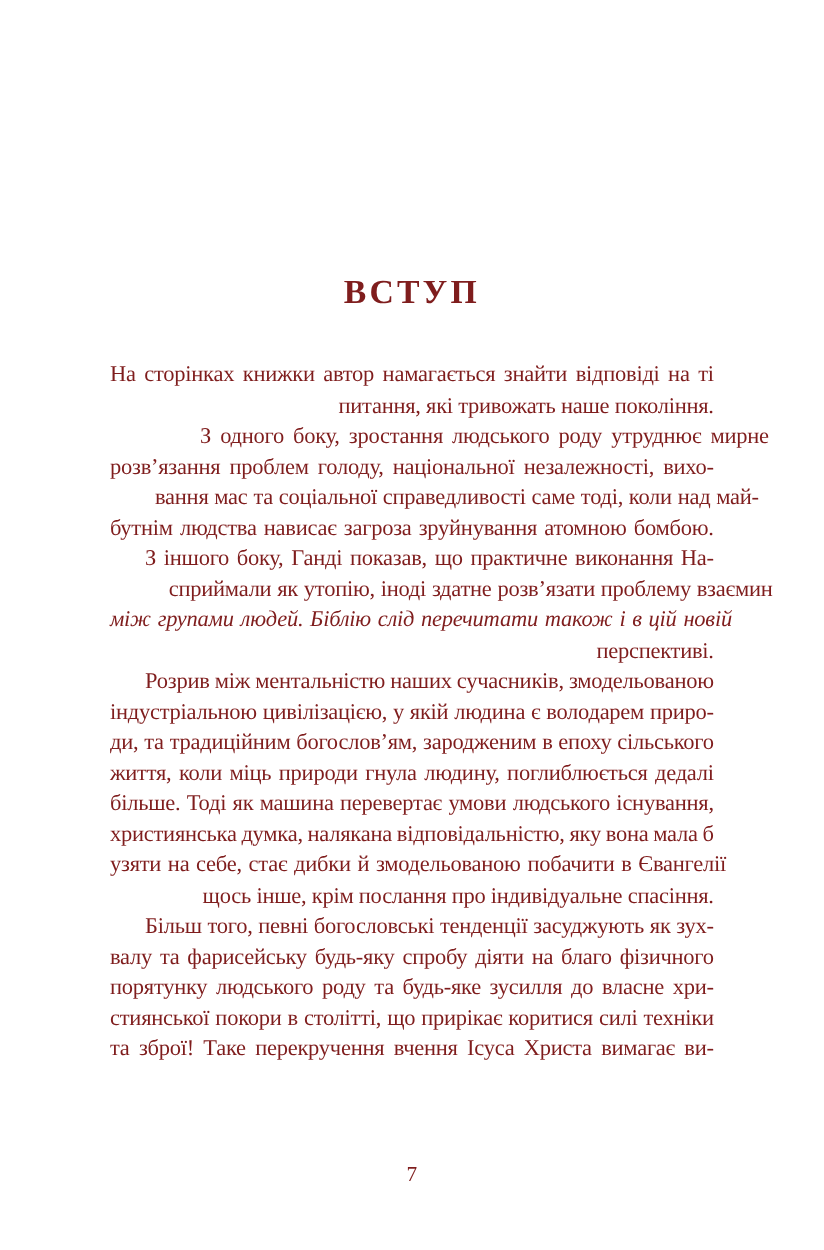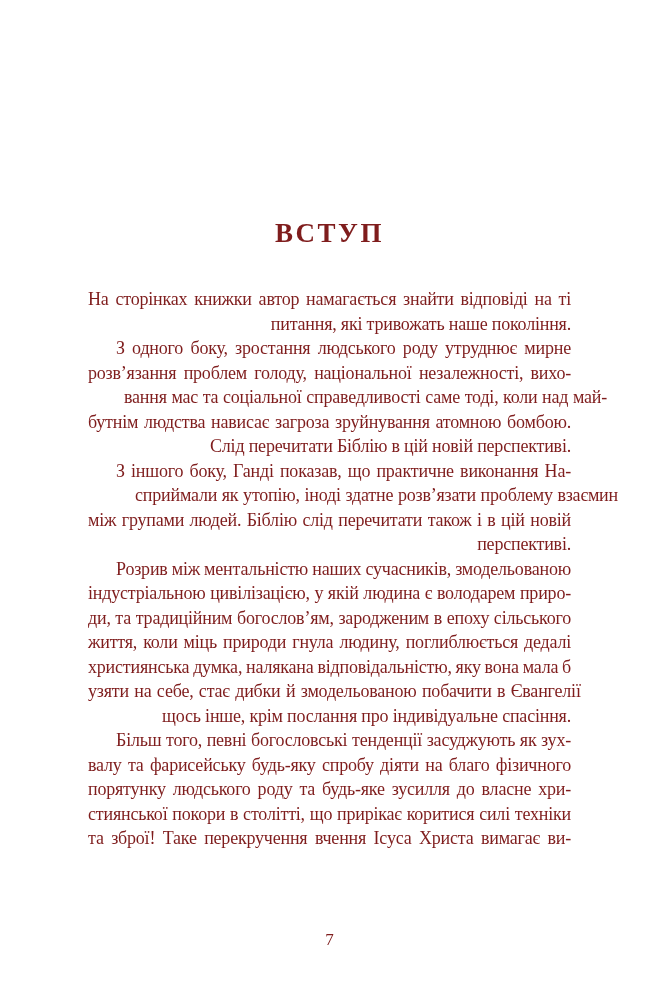--- a/index.html
+++ b/index.html
@@ -67,37 +67,37 @@
 
 <div class="page">
   <h1 class="title">ВСТУП</h1>
 
   <main class="body">
       <div class="para">
         <div class="line"><span style="word-spacing: 2.52px;">На сторінках книжки автор намагається знайти відповіді на ті</span></div>
         <div class="line"><span>питання, які тривожать наше покоління.</span></div>
       </div>
       <div class="para">
-        <div class="line indent"><span style="word-spacing: 2.99px;">З одного боку, зростання людського роду утруднює мирне</span></div>
+        <div class="line indent"><span style="word-spacing: 2.99px; margin-left: 44px;">З одного боку, зростання людського роду утруднює мирне</span></div>
         <div class="line"><span style="word-spacing: 3px;">розв’язання проблем голоду, національної незалежності, вихо-</span></div>
         <div class="line"><span style="word-spacing: 0.33px; margin-left: 36px;">вання мас та соціальної справедливості саме тоді, коли над май-</span></div>
         <div class="line"><span style="word-spacing: 1.44px;">бутнім людства нависає загроза зруйнування атомною бомбою.</span></div>
-        <div class="line"><span>Слід перечитати Біблію в цій новій перспективі.</span></div>
       </div>
       <div class="para">
         <div class="line indent"><span style="word-spacing: 1.9px;">З іншого боку, Ганді показав, що практичне виконання На-</span></div>
         <div class="line"><span style="word-spacing: 0.37px; margin-left: 47px;">сприймали як утопію, іноді здатне розв’язати проблему взаємин</span></div>
-        <div class="line"><span style="word-spacing: 1.18px;">між групами людей. Біблію слід перечитати також і в цій новій</span></div>
+        <div class="line"><span style="word-spacing: 1.18px; font-style: italic;">між групами людей. Біблію слід перечитати також і в цій новій</span></div>
         <div class="line"><span>перспективі.</span></div>
       </div>
       <div class="para">
         <div class="line indent"><span style="word-spacing: -0.17px;">Розрив між ментальністю наших сучасників, змодельованою</span></div>
         <div class="line"><span style="word-spacing: 0.36px;">індустріальною цивілізацією, у якій людина є володарем приро-</span></div>
         <div class="line"><span style="word-spacing: 0.38px;">ди, та традиційним богослов’ям, зародженим в епоху сільського</span></div>
         <div class="line"><span style="word-spacing: 1.72px;">життя, коли міць природи гнула людину, поглиблюється дедалі</span></div>
+        <div class="line"><span style="word-spacing: 0.82px;">більше. Тоді як машина перевертає умови людського існування,</span></div>
         <div class="line"><span style="word-spacing: -0.46px;">християнська думка, налякана відповідальністю, яку вона мала б</span></div>
         <div class="line"><span style="word-spacing: 1.08px;">узяти на себе, стає дибки й змодельованою побачити в Євангелії</span></div>
         <div class="line"><span>щось інше, крім послання про індивідуальне спасіння.</span></div>
       </div>
       <div class="para">
         <div class="line indent"><span style="word-spacing: 0.28px;">Більш того, певні богословські тенденції засуджують як зух-</span></div>
         <div class="line"><span style="word-spacing: 1.99px;">валу та фарисейську будь-яку спробу діяти на благо фізичного</span></div>
         <div class="line"><span style="word-spacing: 2.66px;">порятунку людського роду та будь-яке зусилля до власне хри-</span></div>
         <div class="line"><span style="word-spacing: 0.52px;">стиянської покори в столітті, що прирікає коритися силі техніки</span></div>
         <div class="line"><span style="word-spacing: 3.16px;">та зброї! Таке перекручення вчення Ісуса Христа вимагає ви-</span></div>

